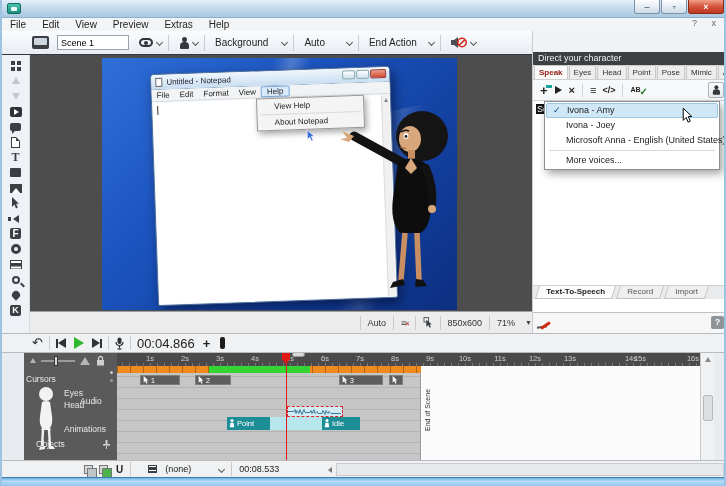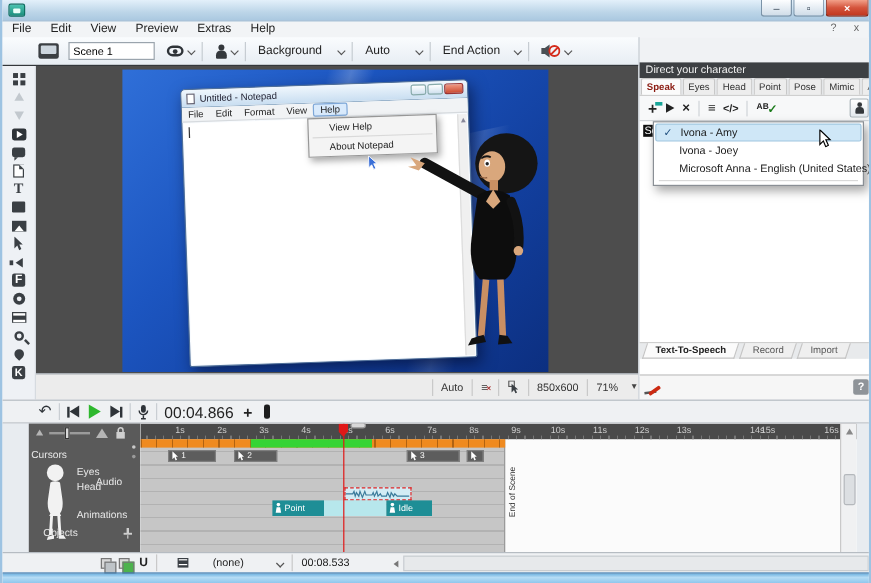--- a/index.html
+++ b/index.html
@@ -426,20 +426,21 @@
     </div>
 
     <div id="voice-menu" class="abs">
       <div class="vm-item selected">
         <span class="vm-check">✓</span>
         <span>Ivona - Amy</span>
       </div>
       <div class="vm-item"><span>Ivona - Joey</span></div>
       <div class="vm-item"><span>Microsoft Anna - English (United States)</span></div>
       <div class="vm-sep"></div>
+      <div class="vm-item"><span>More voices...</span></div>
       <svg width="11" height="15" viewBox="0 0 9 12" style="position:absolute; right:26px; top:6px;">
         <polygon points="1,0 1,10 3.4,7.6 5,11.5 6.8,10.6 5.1,6.8 8,6.8" fill="#fff" stroke="#000" stroke-width=".8"></polygon>
       </svg>
     </div>
 
     <div id="rp-bottom-tabs" class="abs">
       <div class="rpb-tab active"><span>Text-To-Speech</span></div>
       <div class="rpb-tab"><span>Record</span></div>
       <div class="rpb-tab"><span>Import</span></div>
     </div>
@@ -597,21 +598,21 @@
     </div>
   </div>
 
   <div id="tl-footer" class="abs">
     <div style="width:76px"></div>
     <span class="paste-ic"></span>
     <span class="paste-ic green"></span>
     <span id="u-ic">U</span>
     <span class="cs-sep"></span>
     <span class="film-ic"></span>
-    <span style="margin-left:20px;">(none)</span>
+    <span style="margin-left:8px;">(none)</span>
     <span class="chev" style="margin-left:28px;"></span>
     <span class="cs-sep"></span>
     <span>00:08.533</span>
     <svg width="12" height="11" viewBox="0 0 12 11" style="margin-left:78px;">
       <path d="M2 9 V6 a4 4 0 0 1 8 0 V9" fill="none" stroke="#555" stroke-width="1.4"></path>
       <rect x="1" y="7" width="2.4" height="3.5" rx="1" fill="#555"></rect>
         <rect x="8.6" y="7" width="2.4" height="3.5" rx="1" fill="#555"></rect>
     </svg>
     <span id="h-left-arrow"></span>
     <div id="h-scroll"></div>

